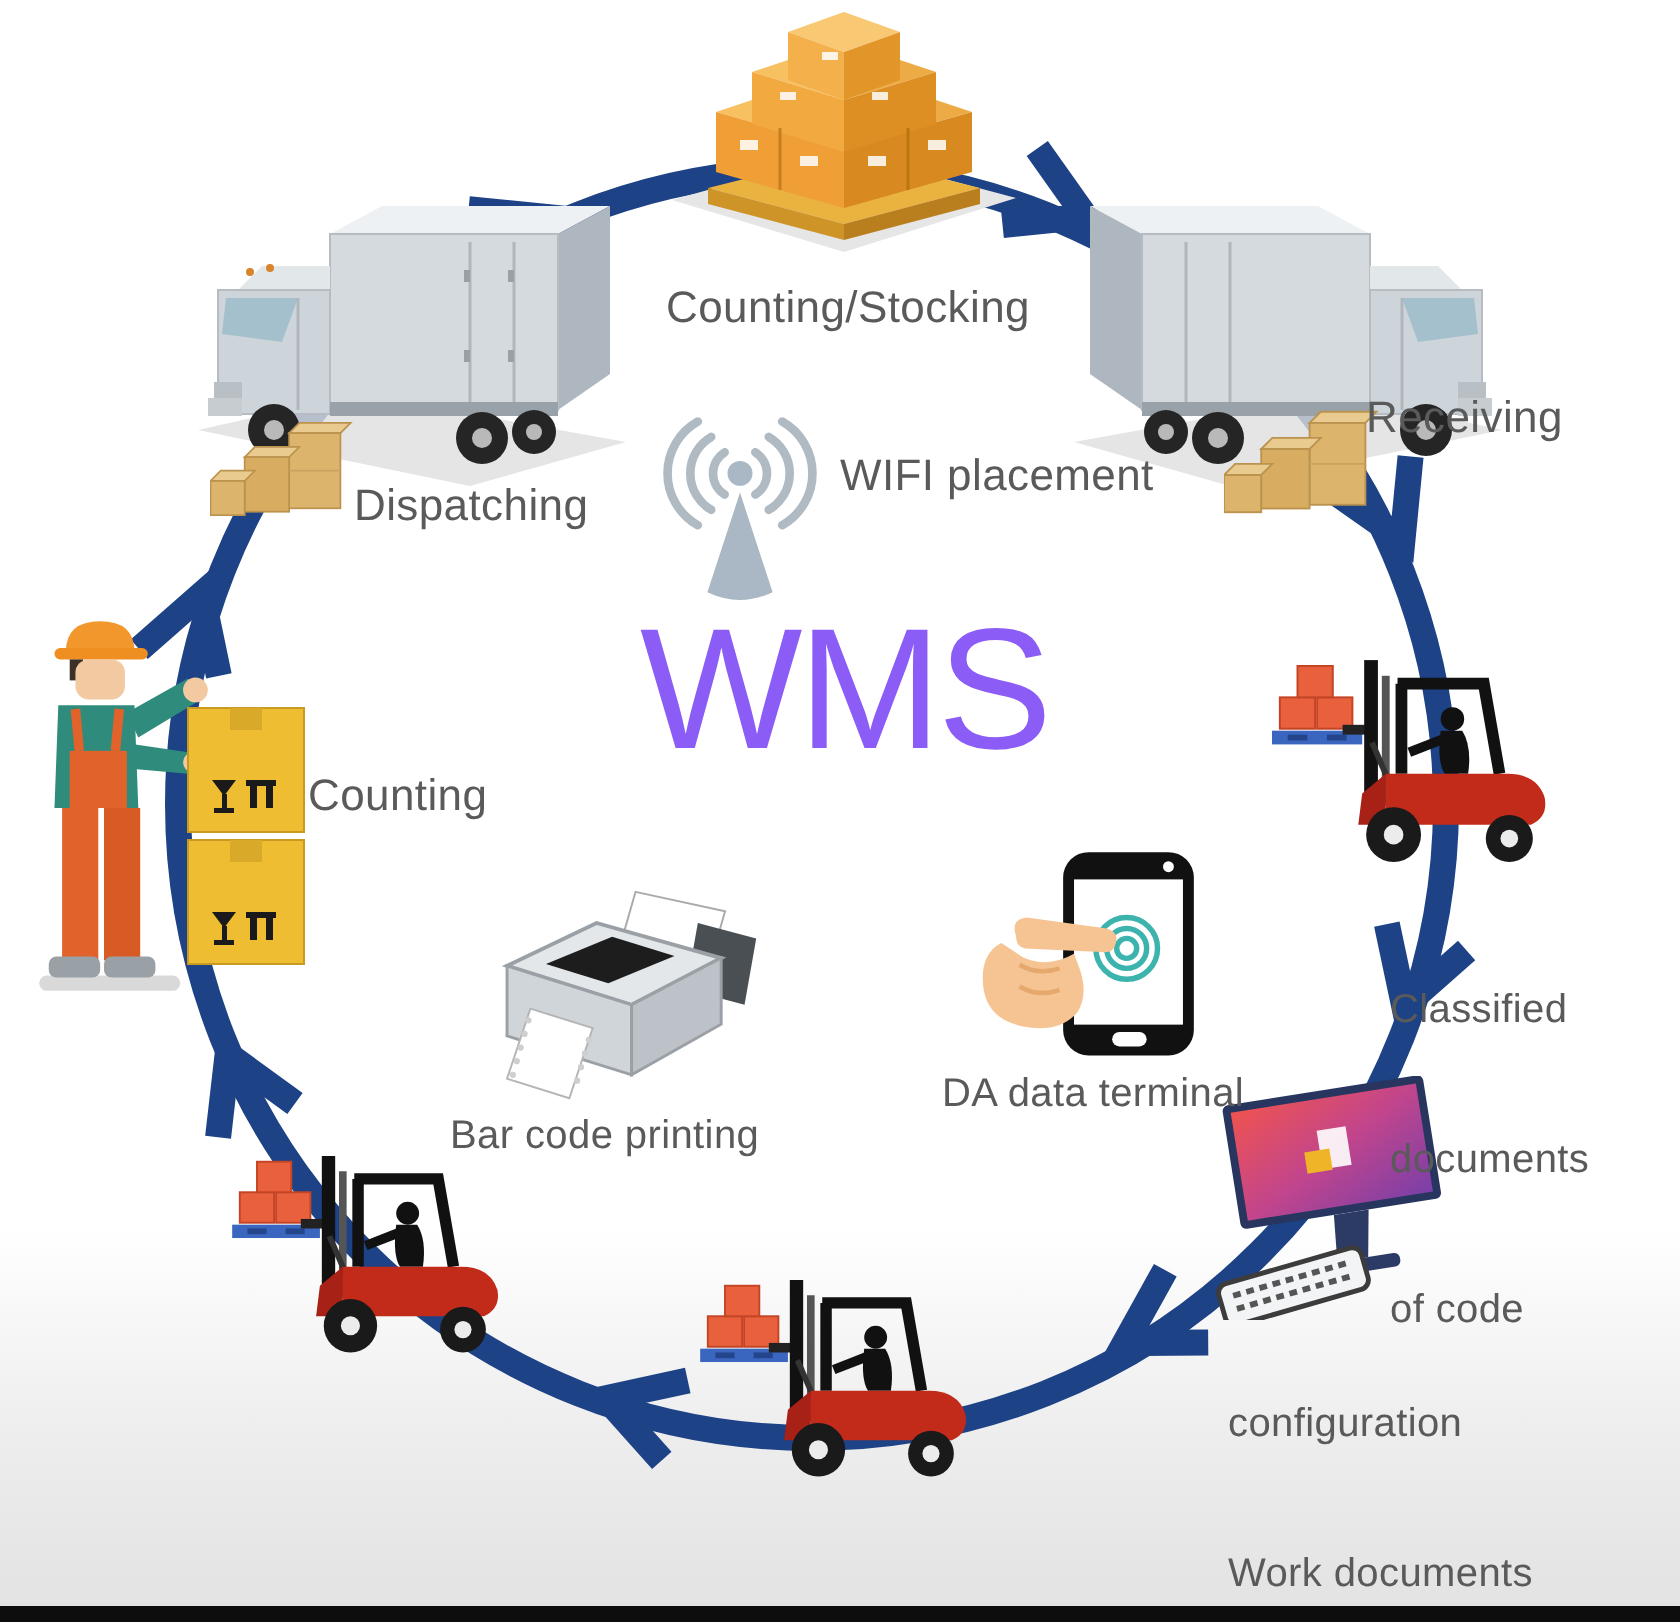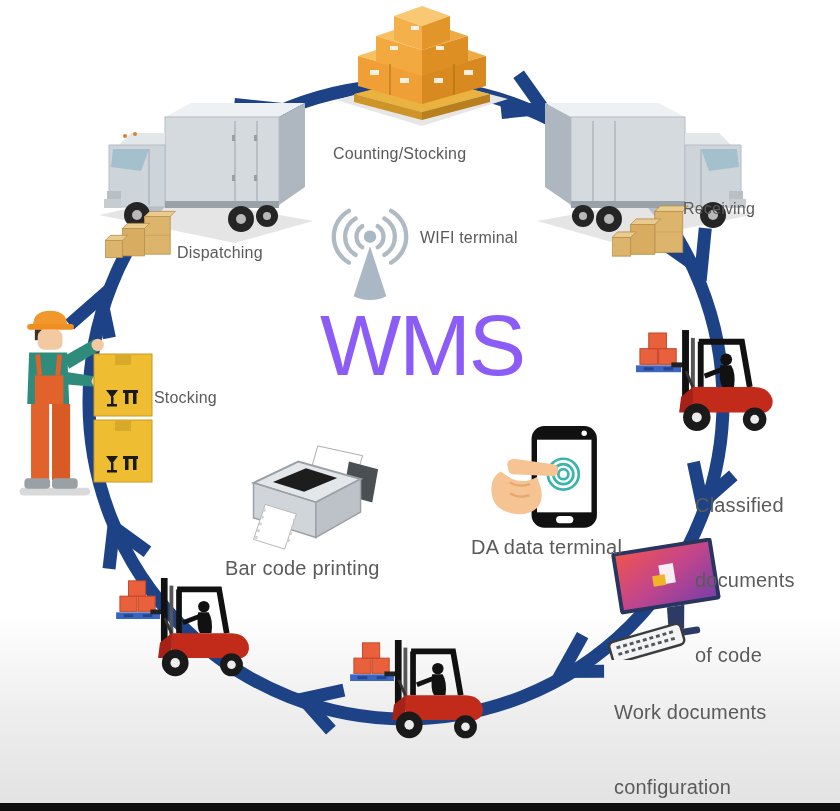--- a/index.html
+++ b/index.html
@@ -7,21 +7,21 @@
     position:relative;width:840px;height:811px;background:#ffffff;overflow:hidden;
     font-family:"Liberation Sans", sans-serif;
   }
   .bottom-band{
     position:absolute;left:0;top:614px;width:840px;height:189px;
     background:linear-gradient(180deg, rgba(234,234,234,0) 0%, rgba(234,234,234,.85) 55%, #e3e3e3 100%);
   }
   .bottom-bar{position:absolute;left:0;bottom:0;width:840px;height:8px;background:#0d0d0d;}
   .abs{position:absolute;}
   .lbl{
-    position:absolute;color:#5a5a5a;font-size:16px;line-height:25px;white-space:pre;
+    position:absolute;color:#5a5a5a;font-size:22px;line-height:25px;white-space:pre;
     letter-spacing:.2px;
   }
   .lbl-sm{font-size:20px;}
   .wms{
     position:absolute;left:320px;top:300px;width:220px;color:#8b5cf6;
     font-size:86px;line-height:90px;letter-spacing:-2px;font-weight:normal;
   }
   svg{display:block;}
 </style>
 </head>
@@ -341,33 +341,33 @@
     <circle cx="62" cy="89" r="14" fill="#1a1a1a"></circle>
       <circle cx="62" cy="89" r="5" fill="#ececec"></circle>
     <circle cx="121" cy="91" r="12" fill="#1a1a1a"></circle>
       <circle cx="121" cy="91" r="4.5" fill="#ececec"></circle>
   </svg>
 
   <div class="wms">WMS</div>
 
   <div class="lbl" style="left:333px;top:141px">Counting/Stocking</div>
   <div class="lbl" style="left:683px;top:196px">Receiving</div>
-  <div class="lbl" style="left:420px;top:225px">WIFI terminal</div>
+  <div class="lbl" style="left:420px;top:225px">WIFI placement</div>
   <div class="lbl" style="left:177px;top:240px">Dispatching</div>
-  <div class="lbl" style="left:154px;top:385px">Stocking</div>
+  <div class="lbl" style="left:154px;top:385px">Counting</div>
   <div class="lbl lbl-sm" style="left:695px;top:443px">
     <span style="display:block">Classified</span>
     <span style="display:block">documents</span>
     <span style="display:block">of code</span>
   </div>
   <div class="lbl lbl-sm" style="left:225px;top:556px">Bar code printing</div>
   <div class="lbl lbl-sm" style="left:471px;top:535px">DA data terminal</div>
   <div class="lbl lbl-sm" style="left:614px;top:650px">
+    <span style="display:block">configuration</span>
     <span style="display:block">Work documents</span>
-    <span style="display:block">configuration</span>
   </div>
   <div class="lbl" style="left:332px;top:750px;line-height:30px">
     <span style="display:block">Storage reallocation/</span>
     
   </div>
 
   <div class="bottom-bar"></div>
 </div>
 
 </body></html>

